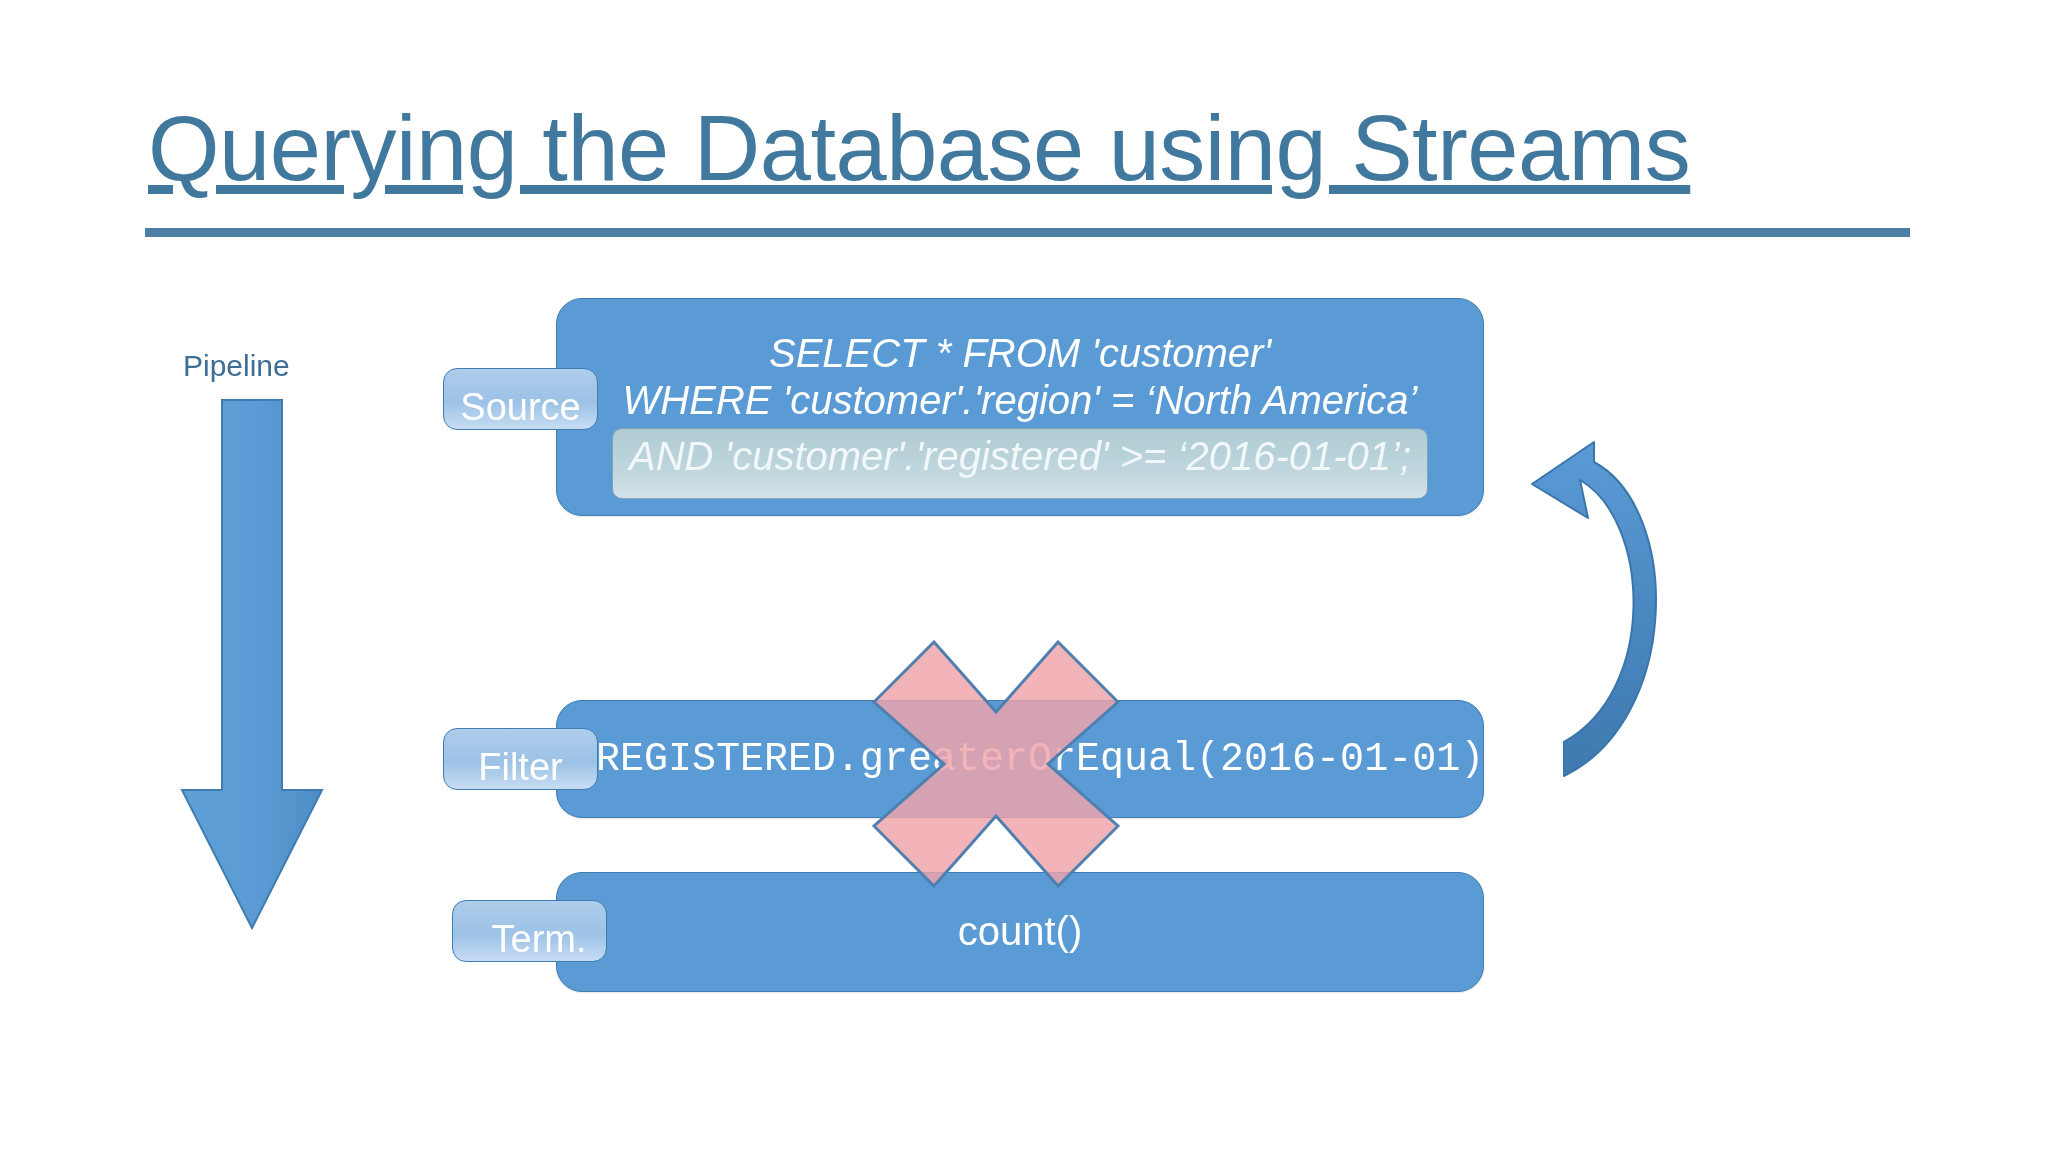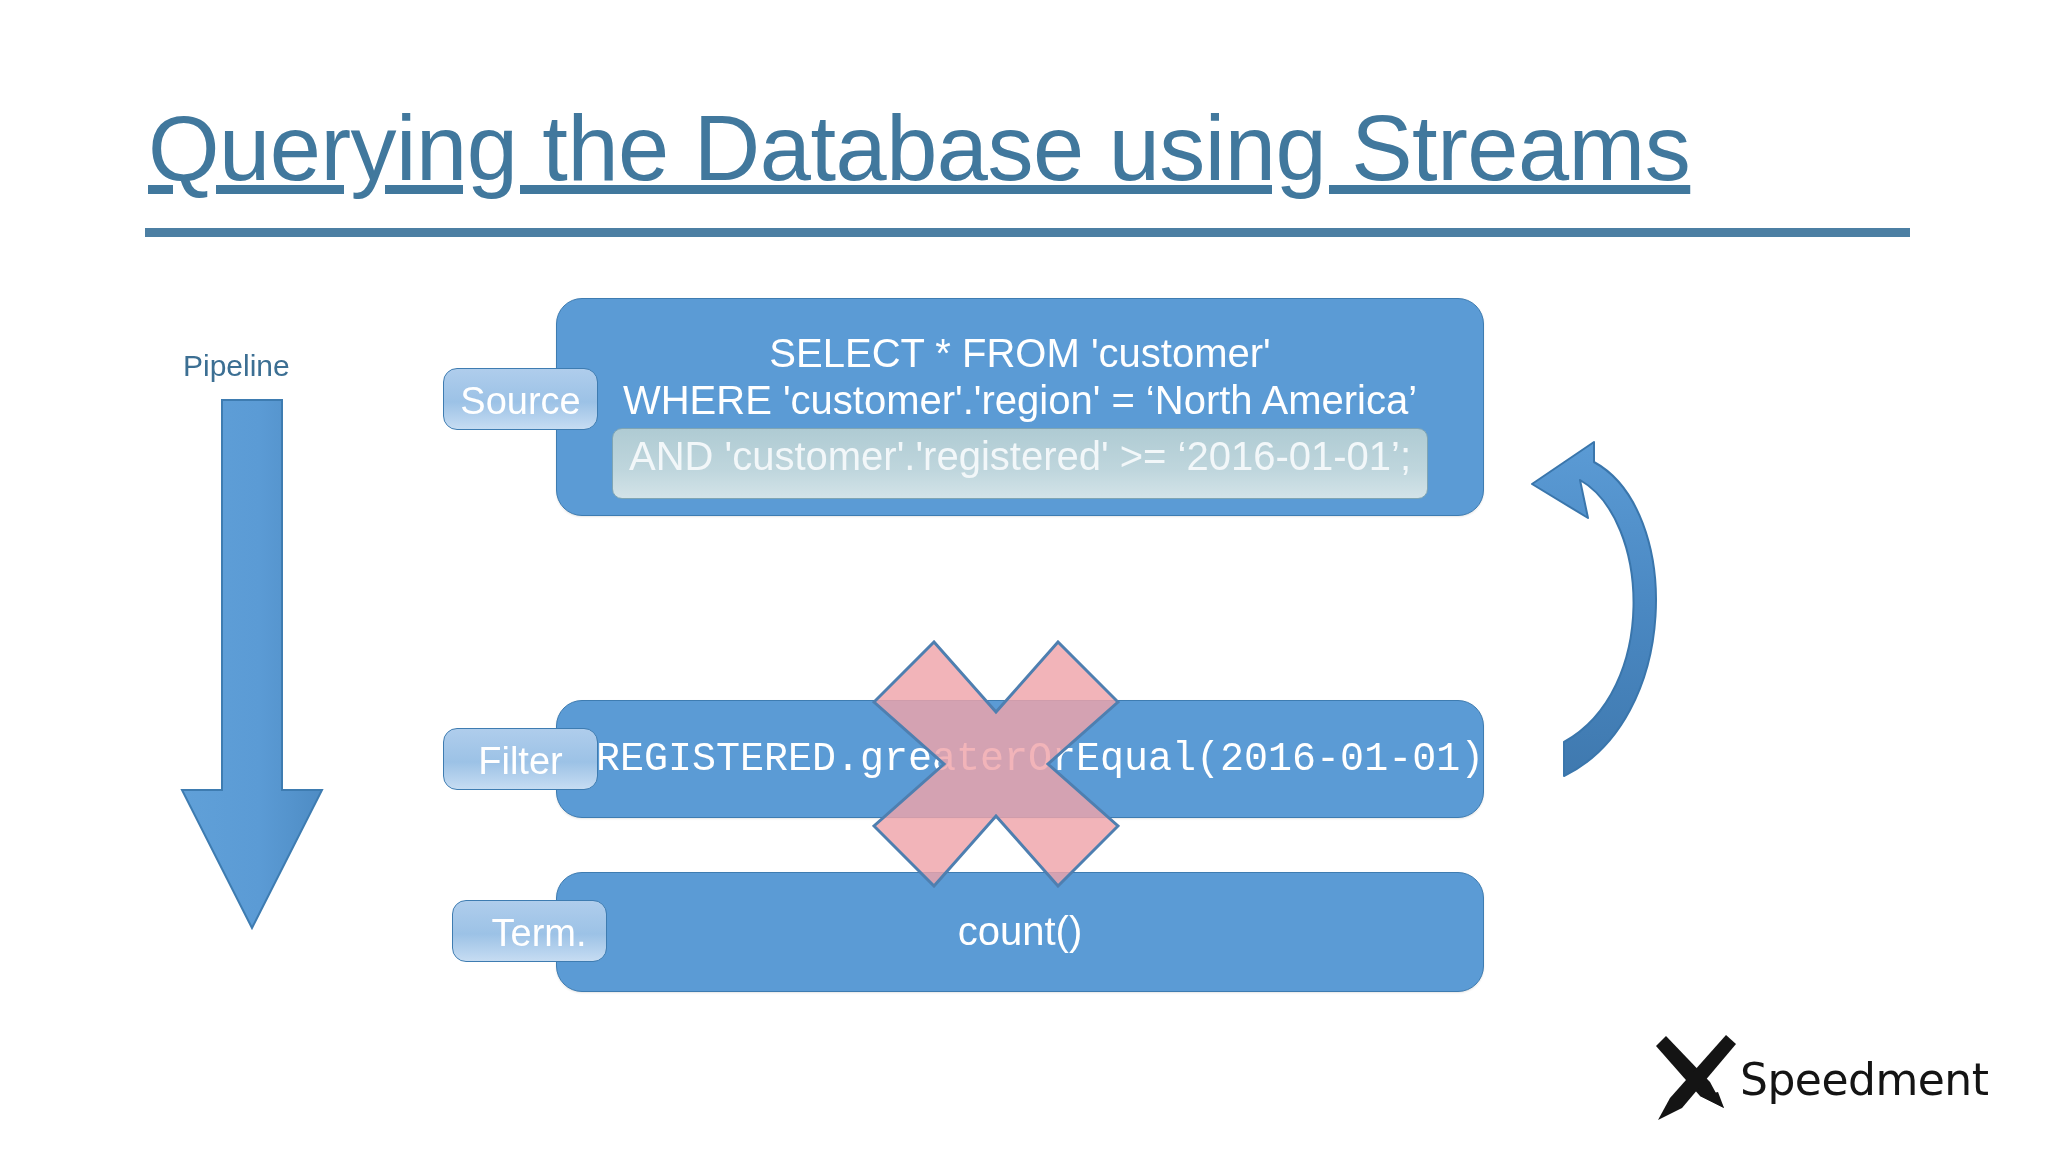--- a/index.html
+++ b/index.html
@@ -85,20 +85,21 @@
     color: #ffffff;
     font-size: 38px;
     line-height: 44px;
     text-align: center;
     overflow: visible;
     z-index: 6;
   }
   .stage-tag-text {
     display: block;
     padding-top: 10px;
+    margin-top: 6px;
   }
 
   
   #source-body {
     left: 556px;
     top: 298px;
     width: 928px;
     height: 218px;
   }
   #source-tag {
@@ -121,20 +122,21 @@
     text-align: center;
     color: #ffffff;
     font-size: 40px;
     line-height: 47px;
     z-index: 5;
     pointer-events: none;
   }
   .sql-line {
     display: block;
     white-space: nowrap;
+    font-style: italic;
   }
   .sql-line-highlight {
     display: inline-block;
     background: linear-gradient(180deg, #AFCBD3 0%, #BFD6DD 60%, #D3E3E8 100%);
     border: 1px solid #7FA5B4;
     border-radius: 10px;
     padding: 4px 16px 18px 16px;
     margin-top: 4px;
     color: #F2F7F9;
   }
@@ -314,26 +316,14 @@
                C 120,80 128,250 34,302
                L 34,336
                C 150,280 152,70 64,22
                L 64,2
                L 2,44
                L 58,78
                Z" fill="url(#curveGrad)" stroke="#3A76AC" stroke-width="2" stroke-linejoin="round"></path>
     </svg>
   </div>
 
-  <div class="logo">
-    <div class="logo-mark">
-      <svg viewBox="0 0 96 96" width="96" height="96">
-        <g fill="#141414">
-          <polygon points="8,16 18,6 62,52 76,78 52,66"></polygon>
-          <polygon points="88,14 78,5 22,68 10,90 34,78"></polygon>
-          <polygon points="52,66 76,78 70,62"></polygon>
-        </g>
-      </svg>
-    </div>
-    <div class="logo-text">Speedment</div>
-  </div>
 
 </div>
 
 </body></html>

